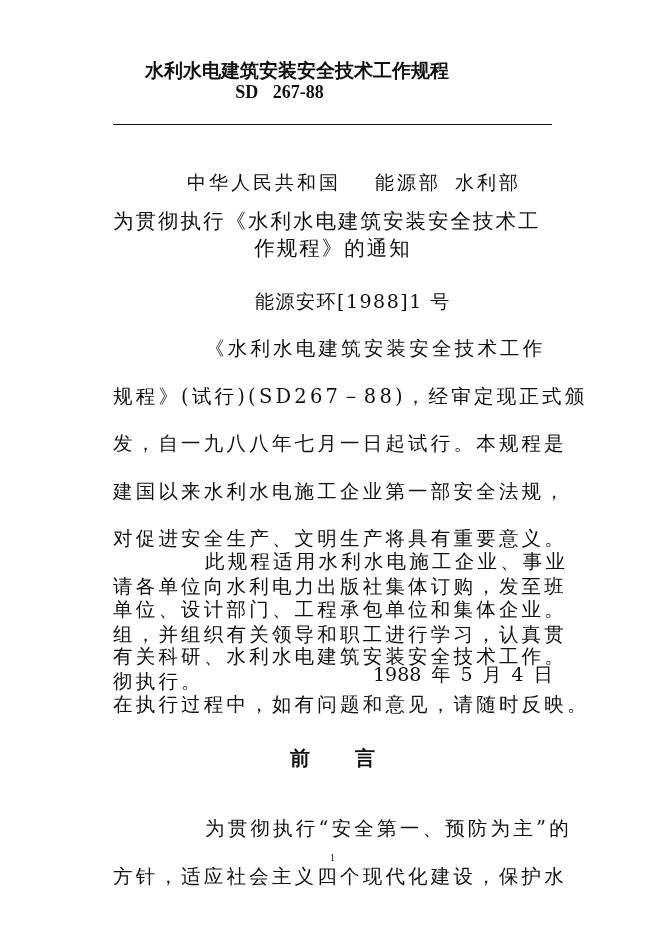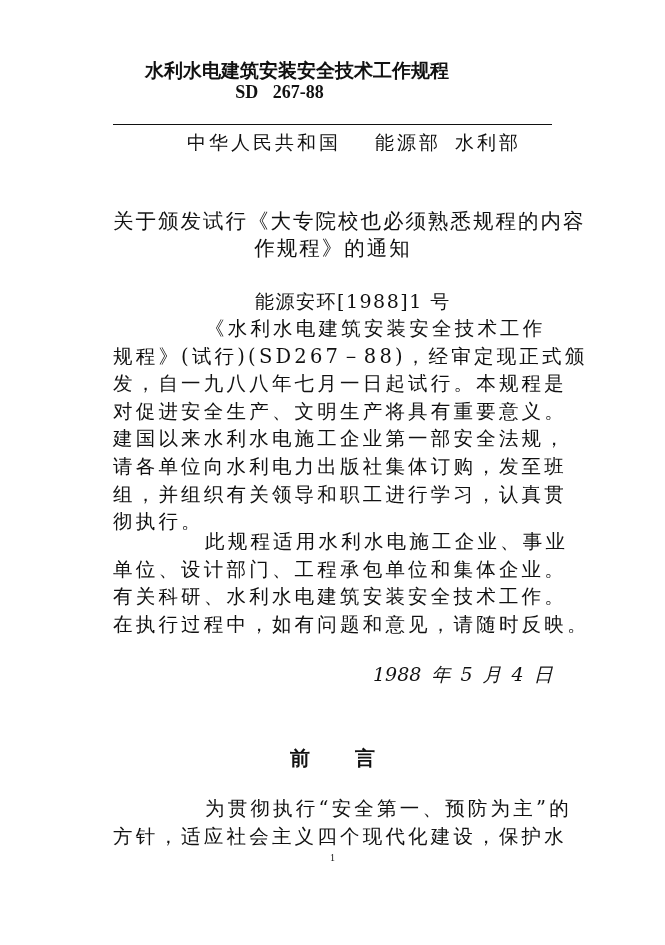--- a/index.html
+++ b/index.html
@@ -5,56 +5,56 @@
     html, body { margin: 0; padding: 0; background: #ffffff; }
     body { width: 665px; height: 945px; position: relative; overflow: hidden;
            font-family: "DejaVu Serif", "Liberation Serif", serif; color: #111; }
     .abs { position: absolute; white-space: nowrap; }
     .title { left: 0; width: 594px; text-align: center; top: 58px; font-size: 19px; font-weight: bold;
              font-family: Liberation Serif, serif; letter-spacing: 0px; }
     .code { left: 0; width: 559px; text-align: center; top: 82px; font-size: 18px; font-weight: bold;
             font-family: "Liberation Serif", serif; word-spacing: 10px; }
     .rule { left: 113px; top: 124px; width: 439px; height: 0; border-top: 1.5px solid #111; }
     .issuer { left: 187px; top: 130px; font-size: 19px; letter-spacing: 3px; }
-    .issuer span { display: inline-block; }
+    .issuer span { display: inline-block; margin-top: 40px; }
     .notice { left: 113px; top: 208px; width: 440px; font-size: 20.5px; line-height: 27px; letter-spacing: 2px; }
     .notice .l2 { display: block; text-align: center; }
     .docno { left: 255px; top: 289px; font-size: 19px; letter-spacing: 1.5px; }
     .para { position: absolute; left: 113px; width: 440px; font-size: 19.5px; line-height: 27.6px; letter-spacing: 3.2px; }
-    .para .ln { display: block; white-space: nowrap; }
+    .para .ln { display: block; white-space: nowrap; margin-top: 20px; }
     .para .indent { padding-left: 92px; }
-    .date { left: 373px; top: 662px; font-size: 19px; word-spacing: 4px; font-style: italic; }
+    .date { left: 373px; top: 662px; font-size: 19px; word-spacing: 4px; }
     .foreword { left: 0; width: 665px; text-align: center; top: 745px; font-size: 20px; font-weight: bold;
                 font-family: Liberation Serif, serif; word-spacing: 40px; }
     .pagenum { left: 0; width: 665px; text-align: center; top: 852px; font-size: 10px;
                font-family: "Liberation Serif", serif; }
   </style>
 </head>
 <body>
 
 <div class="abs title">水利水电建筑安装安全技术工作规程</div>
 <div class="abs code">SD 267-88</div>
 <div class="abs rule"></div>
 <div class="abs issuer">
   <span>中华人民共和国</span><span style="display:inline-block;width:34px"></span><span>能源部</span><span style="display:inline-block;width:14px"></span><span>水利部</span>
 </div>
 
 <div class="abs notice">
-  <span class="l1">关于颁发试行《大专院校也必须熟悉规程的内容</span>
+  <span class="l1">为贯彻执行《水利水电建筑安装安全技术工</span>
   <span class="l2">作规程》的通知</span>
 </div>
 
 <div class="abs docno">能源安环[1988]1 号</div>
 
 <div class="para" style="top:315px">
   <span class="ln indent">《水利水电建筑安装安全技术工作</span>
   <span class="ln">规程》(试行)(SD267－88)，经审定现正式颁</span>
   <span class="ln">发，自一九八八年七月一日起试行。本规程是</span>
+  <span class="ln">建国以来水利水电施工企业第一部安全法规，</span>
   <span class="ln">对促进安全生产、文明生产将具有重要意义。</span>
-  <span class="ln">建国以来水利水电施工企业第一部安全法规，</span>
   <span class="ln">请各单位向水利电力出版社集体订购，发至班</span>
   <span class="ln">组，并组织有关领导和职工进行学习，认真贯</span>
   <span class="ln">彻执行。</span>
 </div>
 
 <div class="para" style="top:528px">
   <span class="ln indent">此规程适用水利水电施工企业、事业</span>
   <span class="ln">单位、设计部门、工程承包单位和集体企业。</span>
   <span class="ln">有关科研、水利水电建筑安装安全技术工作。</span>
   <span class="ln">在执行过程中，如有问题和意见，请随时反映。</span>

